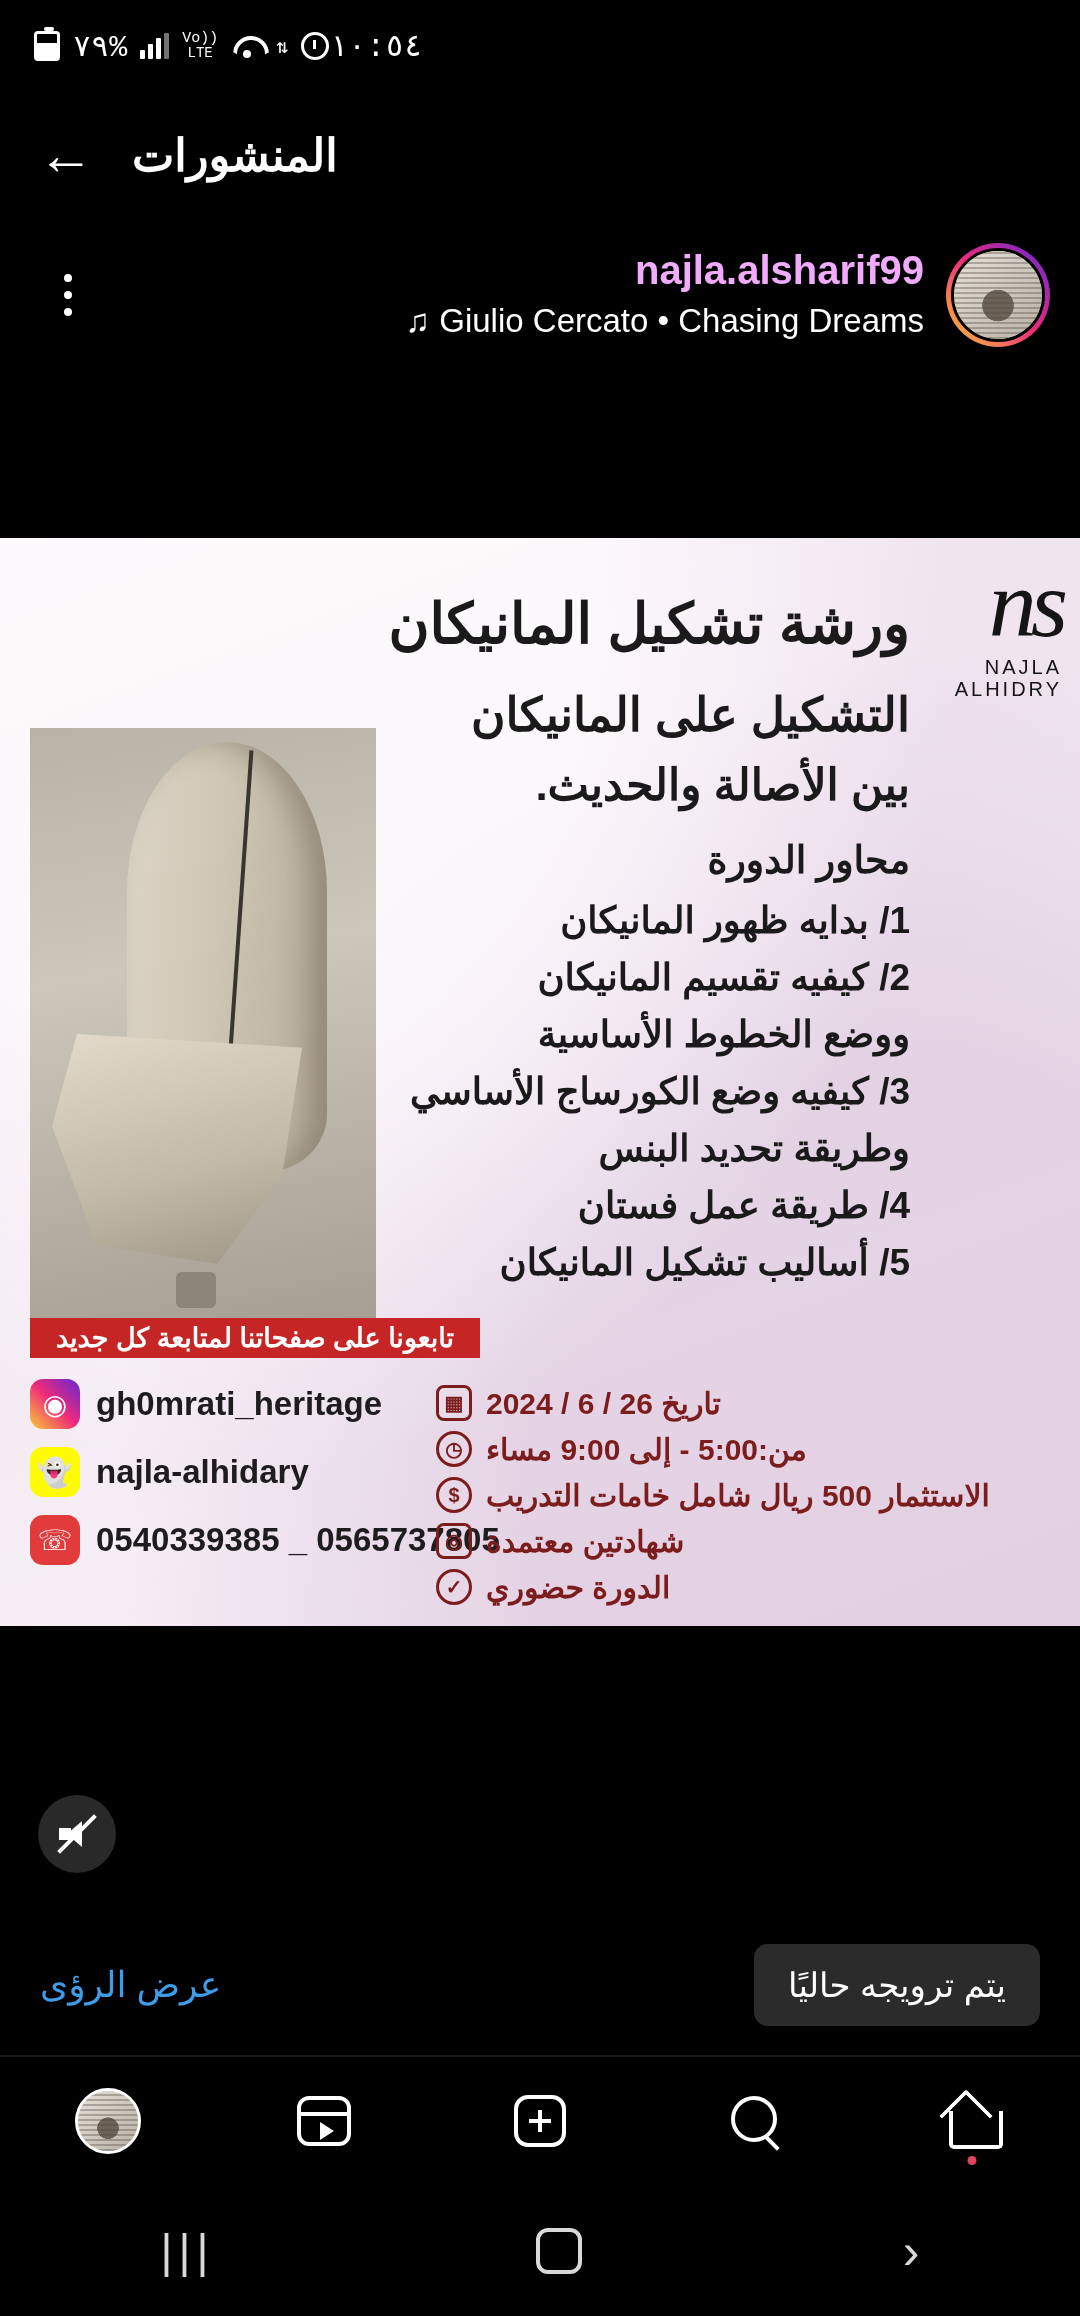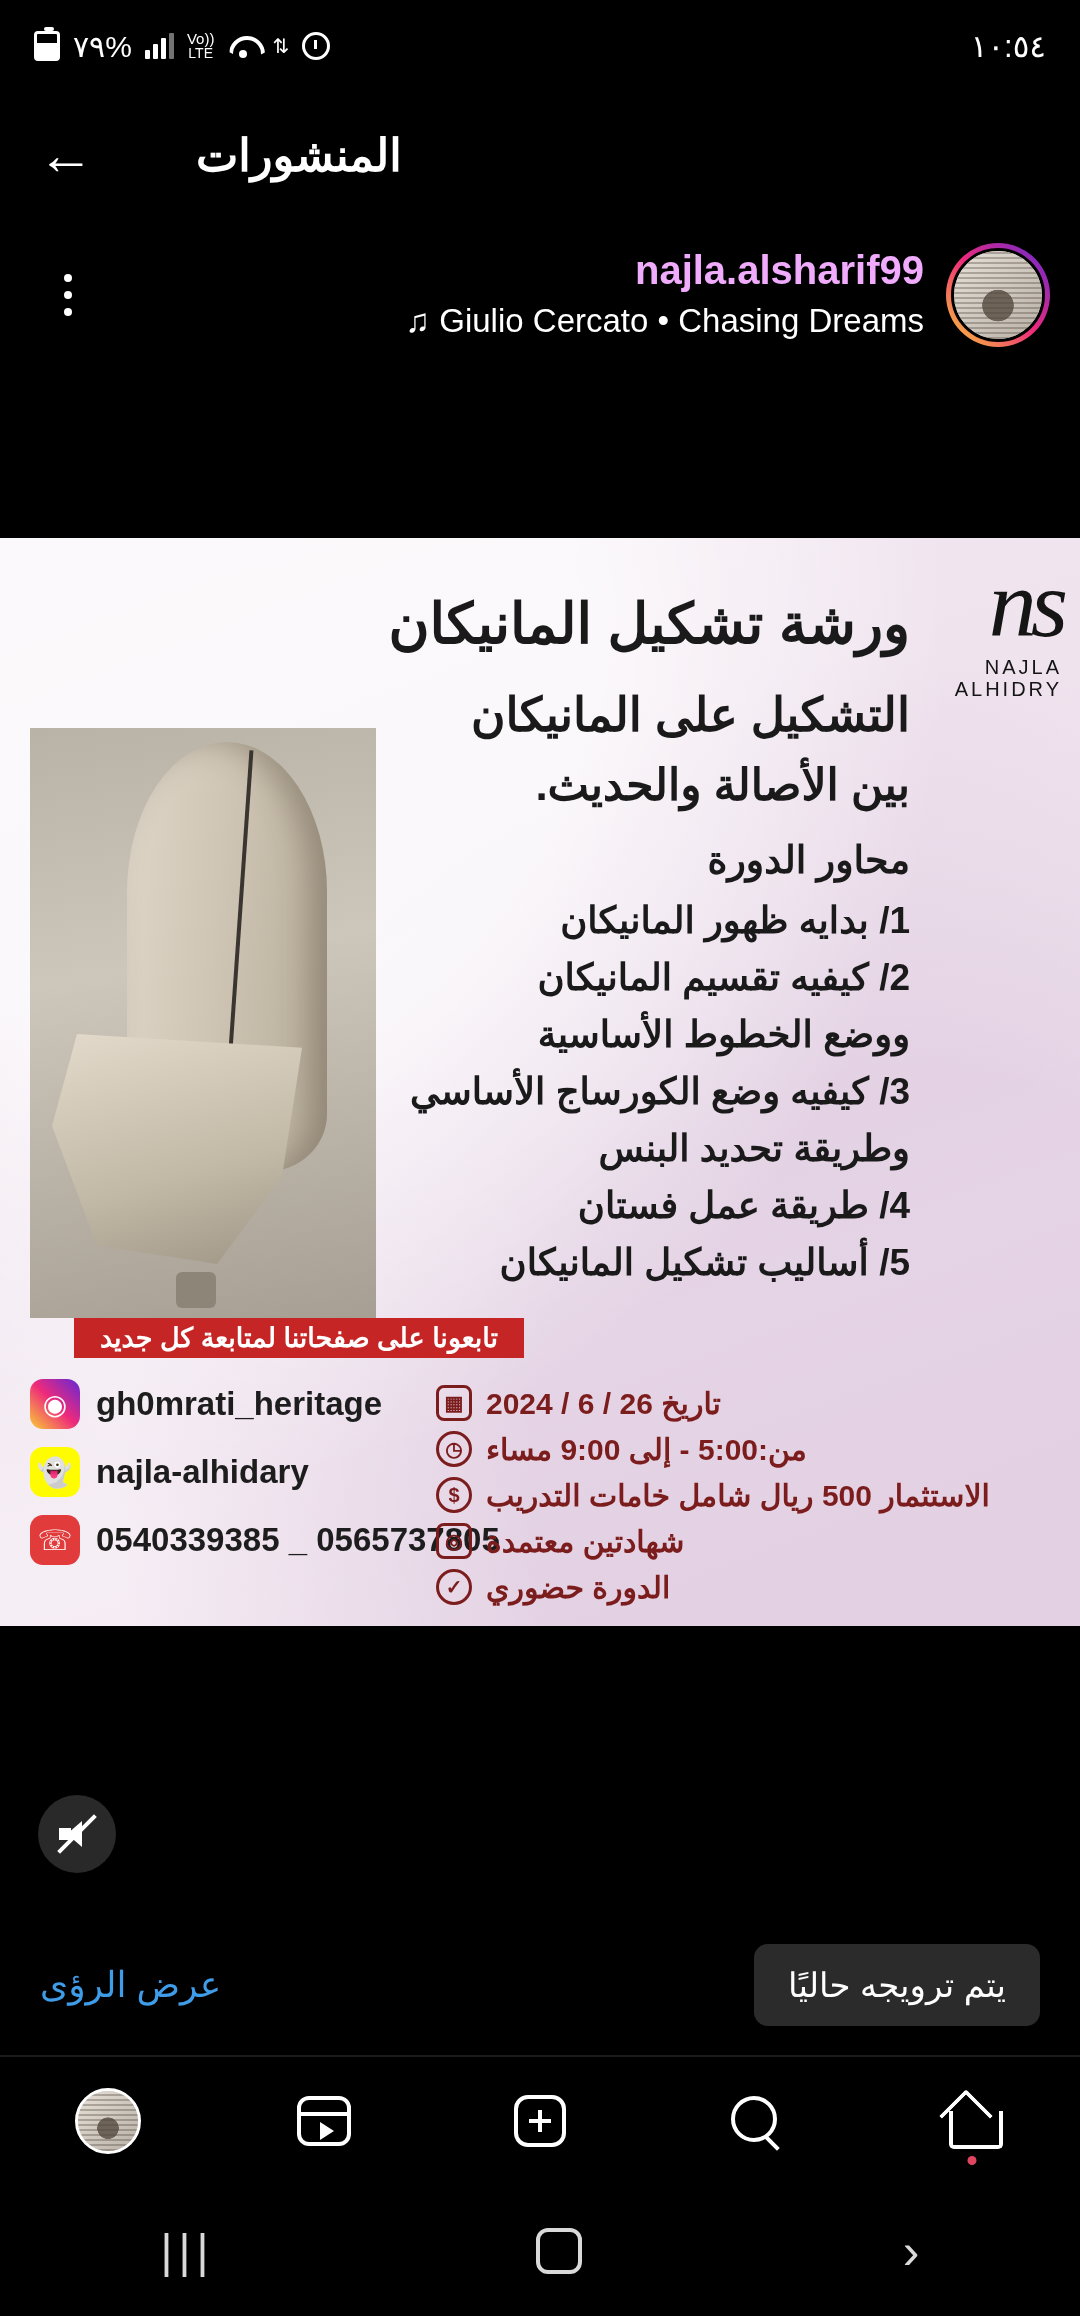--- a/index.html
+++ b/index.html
@@ -19,23 +19,24 @@
   }
 
   
   .status-bar {
     position: absolute;
     top: 0; left: 0;
     width: 1080px;
     height: 92px;
     display: flex;
     align-items: center;
-    justify-content: space-between;
+    justify-content: flex-start;
     padding: 0 34px;
     direction: ltr;
+    font-family: Liberation Mono, monospace;
   }
   .status-left {
     display: flex;
     align-items: center;
     gap: 13px;
   }
   .battery-icon {
     width: 26px; height: 30px;
     border: 3px solid #fff;
     border-radius: 4px;
@@ -119,21 +120,21 @@
     height: 100px;
     display: flex;
     align-items: center;
     justify-content: flex-end;
     padding: 0 28px;
     direction: rtl;
   }
   .header-title {
     font-size: 45px;
     font-weight: 700;
-    margin-left: 92px;
+    margin-left: 28px;
     color: #fff;
   }
   .back-arrow {
     font-size: 56px;
     line-height: 56px;
     color: #fff;
     transform: scaleX(-1);
     padding: 0 10px;
   }
 
@@ -329,21 +330,20 @@
     left: 30px; top: 780px;
     width: 450px; height: 40px;
     background: #c62525;
     color: #fff;
     font-size: 27px;
     font-weight: 700;
     display: flex;
     align-items: center;
     justify-content: center;
     z-index: 3;
-    margin-left: 44px;
   }
   .contacts {
     position: absolute;
     left: 30px; top: 832px;
     width: 520px;
     z-index: 3;
     direction: ltr;
     text-align: left;
   }
   .contact-row {

